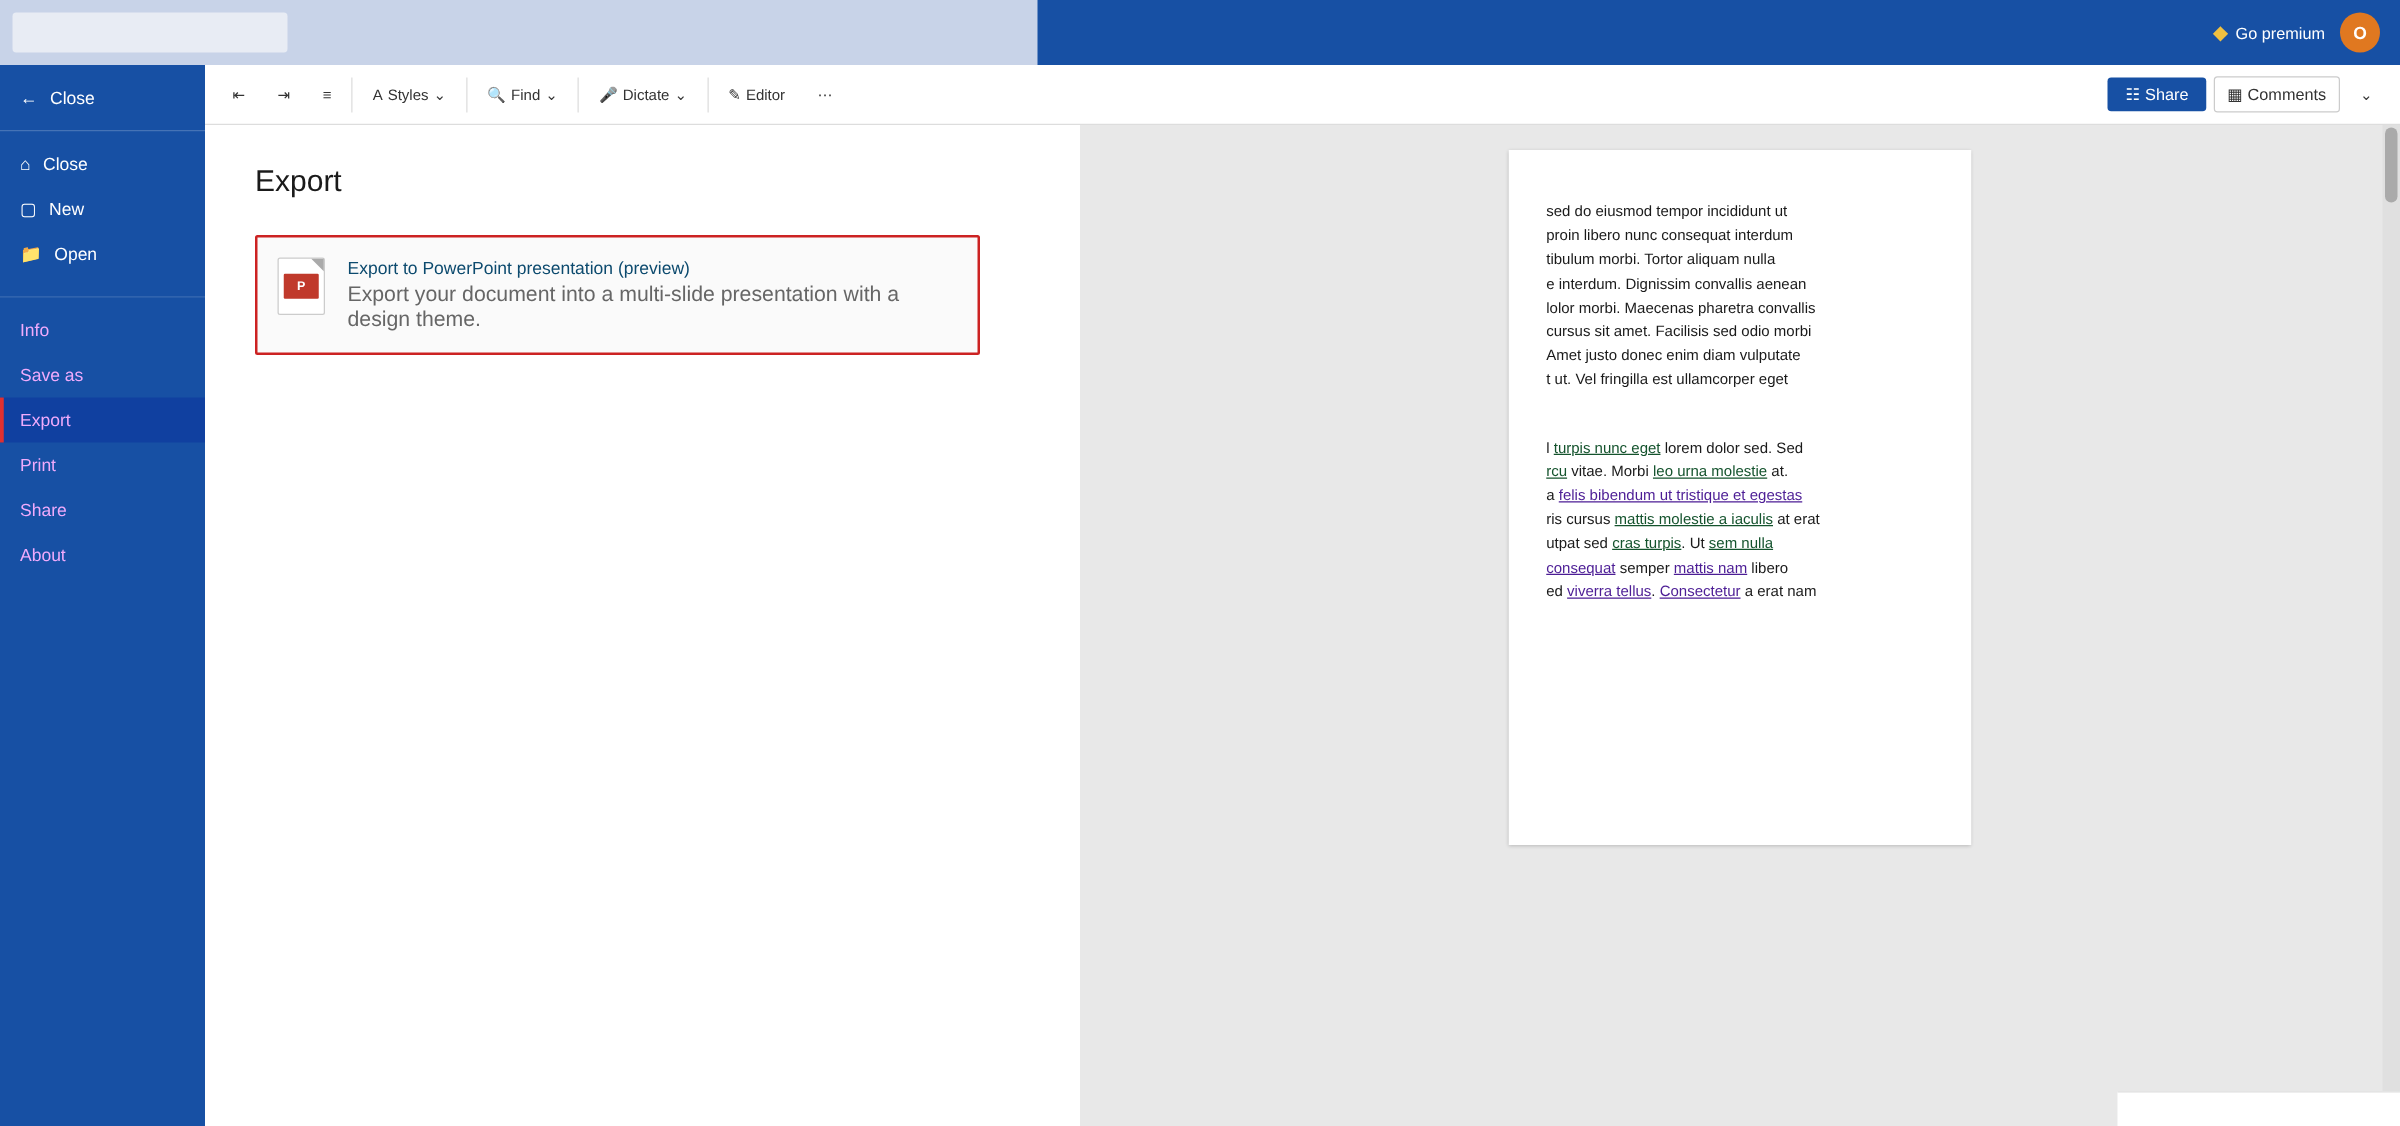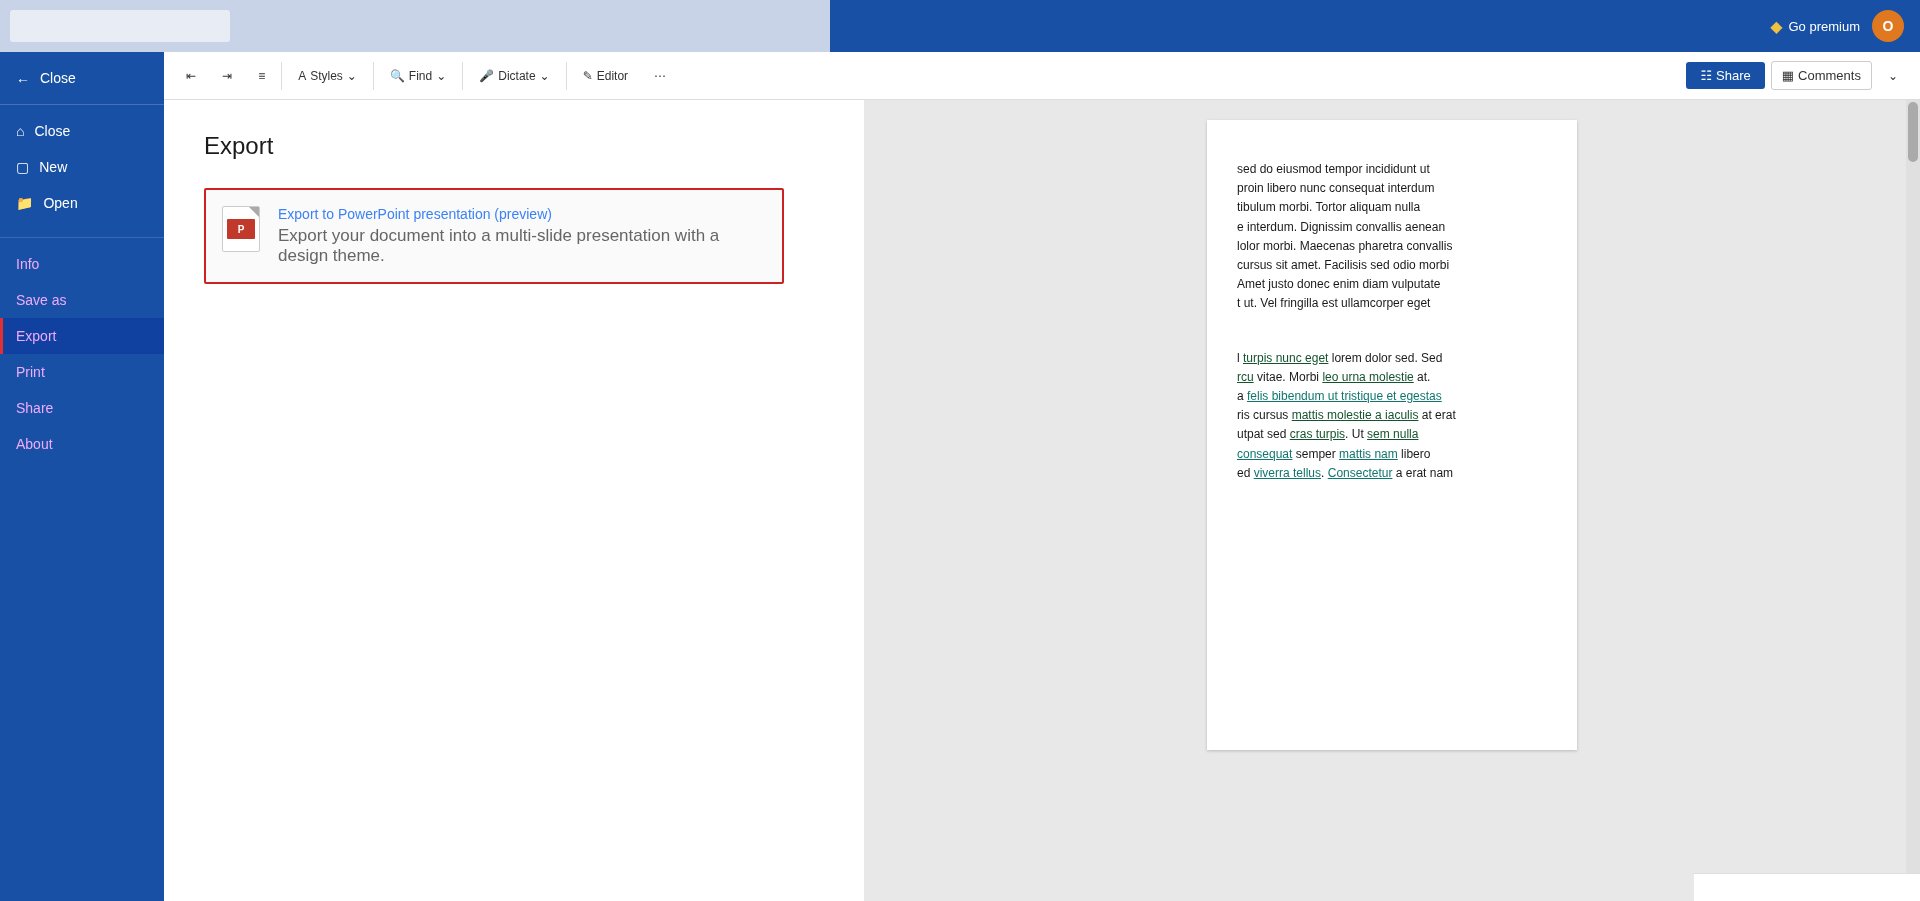--- a/index.html
+++ b/index.html
@@ -130,21 +130,21 @@
     .ppt-icon-content {
       position: absolute;
       top: 12px; left: 4px;
       width: 28px; height: 20px;
       background: #c0392b;
       border-radius: 1px;
       display: flex; align-items: center; justify-content: center;
       color: white; font-size: 10px; font-weight: bold;
     }
     .export-option-text { flex: 1; }
-    .export-option-title { font-size: 14px; color: #3b82f6; font-weight: 500; margin-bottom: 4px; }
+    .export-option-title { font-size: 14px; color: #0c4a6e; font-weight: 500; margin-bottom: 4px; }
     .export-option-desc { font-size: 17px; color: #666; }
 
     
     .doc-area {
       flex: 1;
       background: #e8e8e8;
       overflow: hidden;
       position: relative;
       display: flex;
       flex-direction: column;
@@ -159,24 +159,24 @@
     }
     .doc-page {
       width: 370px;
       background: white;
       padding: 40px 30px;
       box-shadow: 0 1px 3px rgba(0,0,0,0.2);
       font-size: 12px;
       line-height: 1.6;
       color: #1a1a1a;
       overflow: hidden;
-      height: 630px;
+      height: 556px;
     }
     .doc-text { margin-bottom: 16px; }
-    .doc-link { color: #0f766e; text-decoration: underline; }
+    .doc-link { color: #4c1d95; text-decoration: underline; }
     .doc-red { color: #14532d; text-decoration: underline; }
 
     
     .right-scrollbar {
       width: 14px;
       background: #e0e0e0;
       position: absolute;
       right: 0; top: 0; bottom: 0;
     }
     .scrollbar-thumb {

